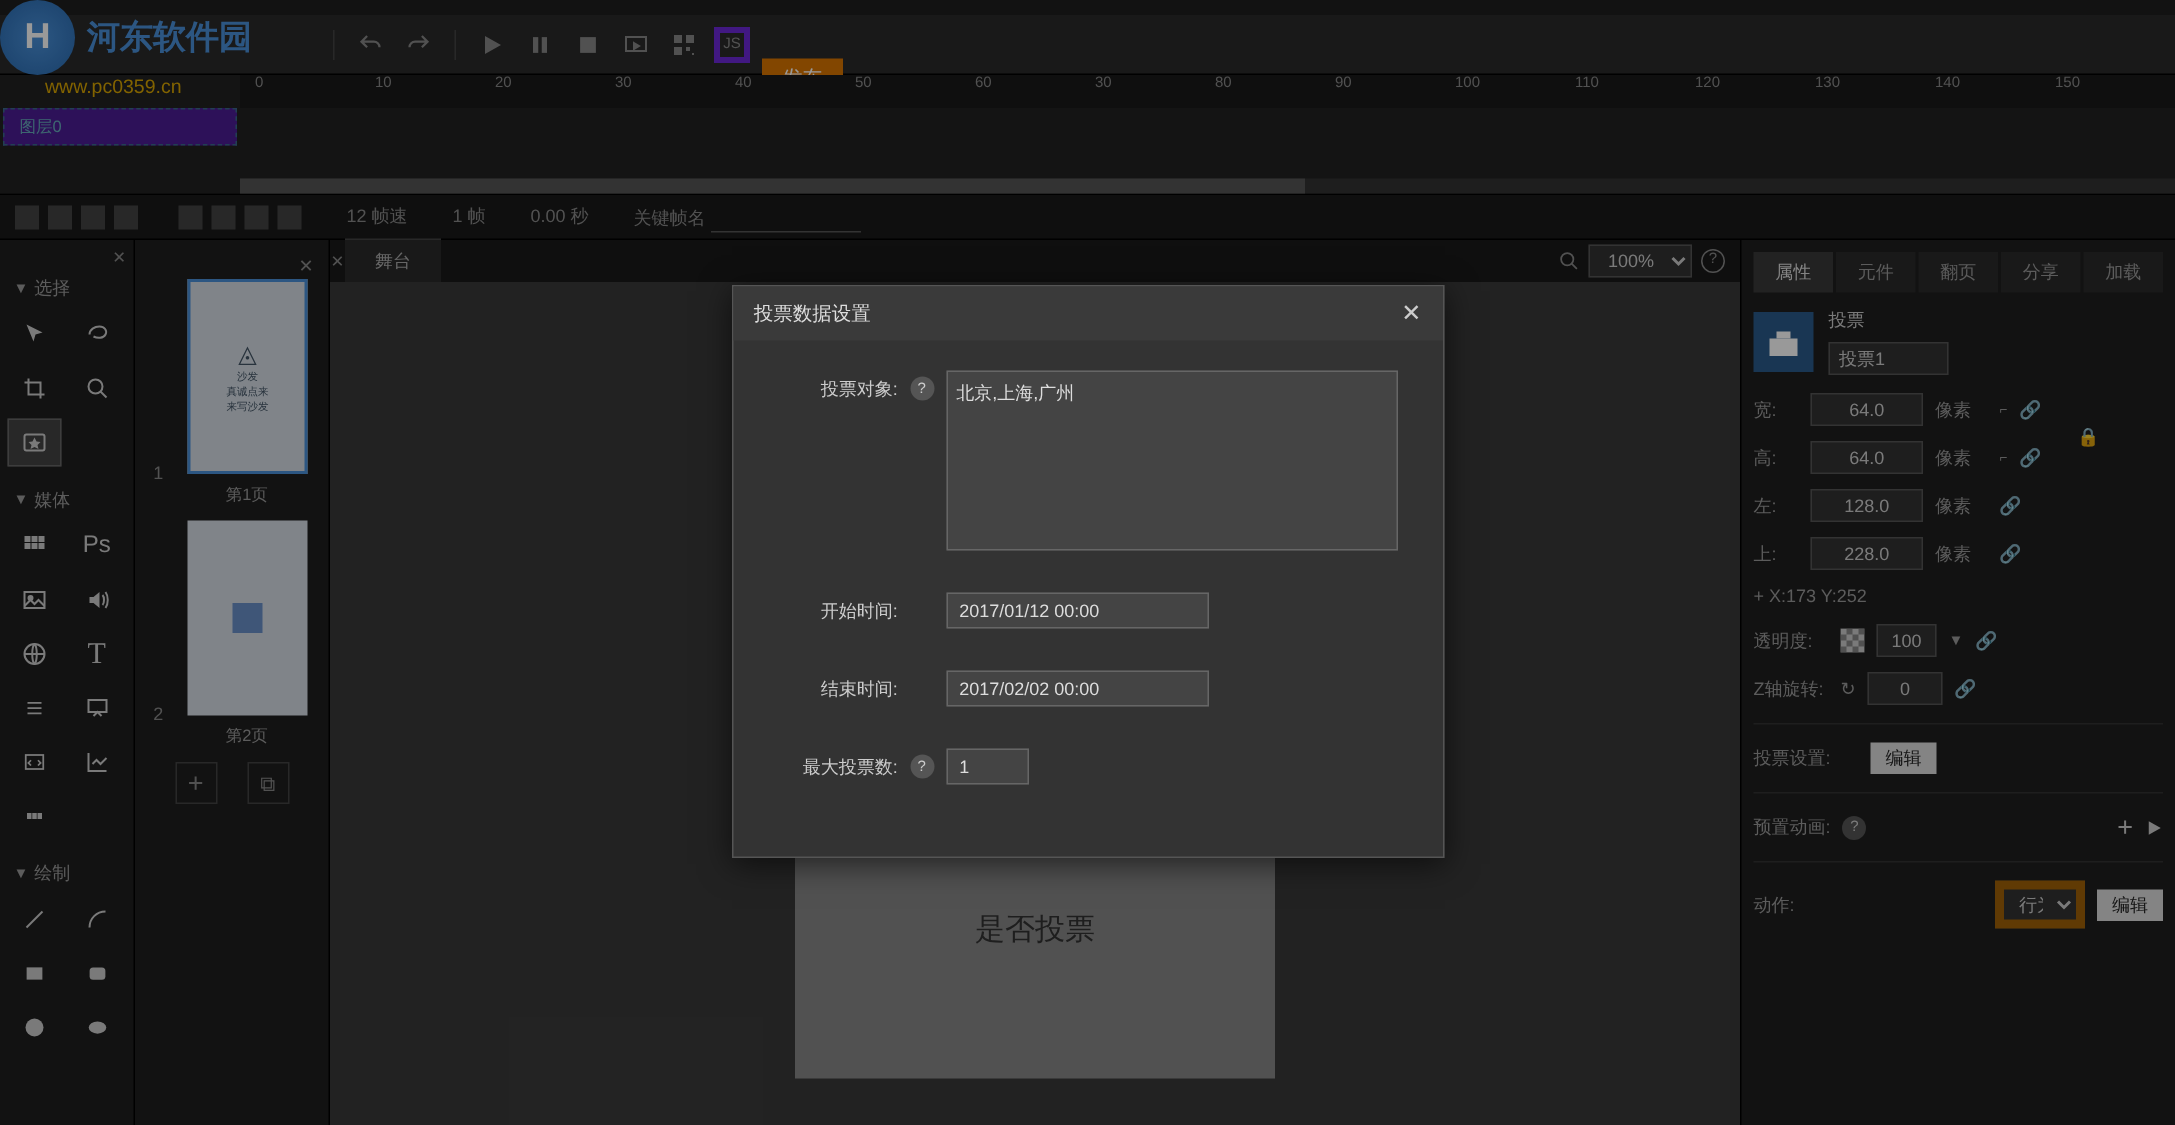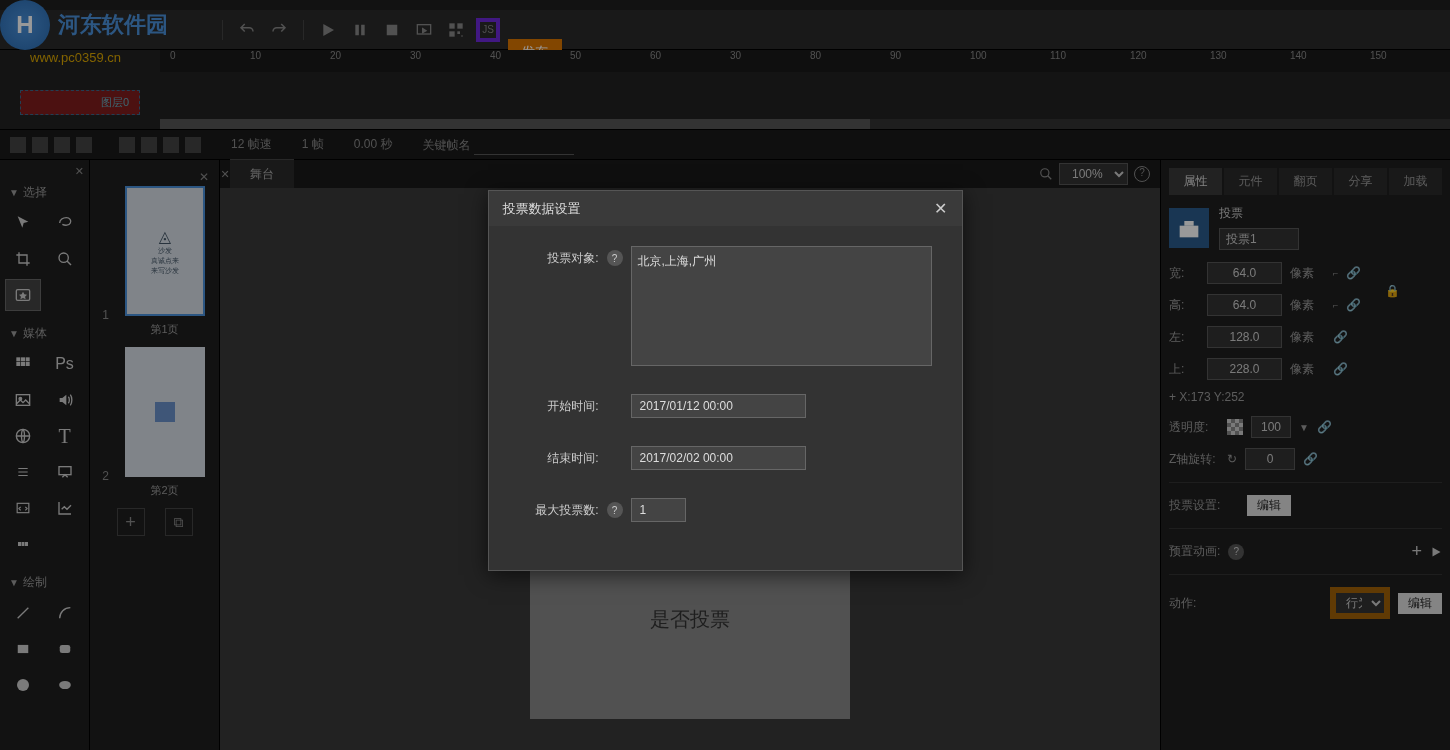--- a/index.html
+++ b/index.html
@@ -16,21 +16,21 @@
 
 
 .toolbar { height: 40px; background: #2a2a2a; border-bottom: 1px solid #000; display: flex; align-items: center; padding: 0 10px; gap: 8px; }
 .toolbar-btn { width: 24px; height: 24px; display: flex; align-items: center; justify-content: center; color: #888; cursor: pointer; }
 .toolbar-sep { width: 1px; height: 20px; background: #444; margin: 0 4px; }
 .publish-btn { background: #d97500; color: #fff; padding: 4px 14px; border: none; cursor: pointer; font-size: 13px; margin-top: 44px; }
 
 
 .timeline-area { height: 80px; background: #1a1a1a; border-bottom: 1px solid #000; display: flex; }
 .timeline-layers { width: 180px; background: #222; }
-.layer-row { padding: 4px 10px; background: #7f1d1d; color: #6ab; font-size: 11px; border: 1px dashed #3a6a8a; margin: 20px; text-align: right; }
+.layer-row { padding: 4px 10px; background: #4c1d95; color: #6ab; font-size: 11px; border: 1px dashed #3a6a8a; margin: 2px; }
 .timeline-ruler { flex: 1; position: relative; background: #1a1a1a; }
 .ruler-marks { height: 20px; display: flex; padding-left: 10px; }
 .ruler-tick { width: 80px; font-size: 10px; color: #888; position: relative; }
 .ruler-track { height: 50px; background: #222; margin-top: 2px; }
 .ruler-scrollbar { position: absolute; bottom: 0; left: 0; right: 0; height: 10px; background: #333; }
 .ruler-thumb { width: 55%; height: 100%; background: #555; }
 
 
 .frame-controls { height: 30px; background: #1a1a1a; border-bottom: 1px solid #000; display: flex; align-items: center; padding: 0 10px; gap: 30px; font-size: 12px; color: #888; }
 .frame-icons { display: flex; gap: 6px; }

